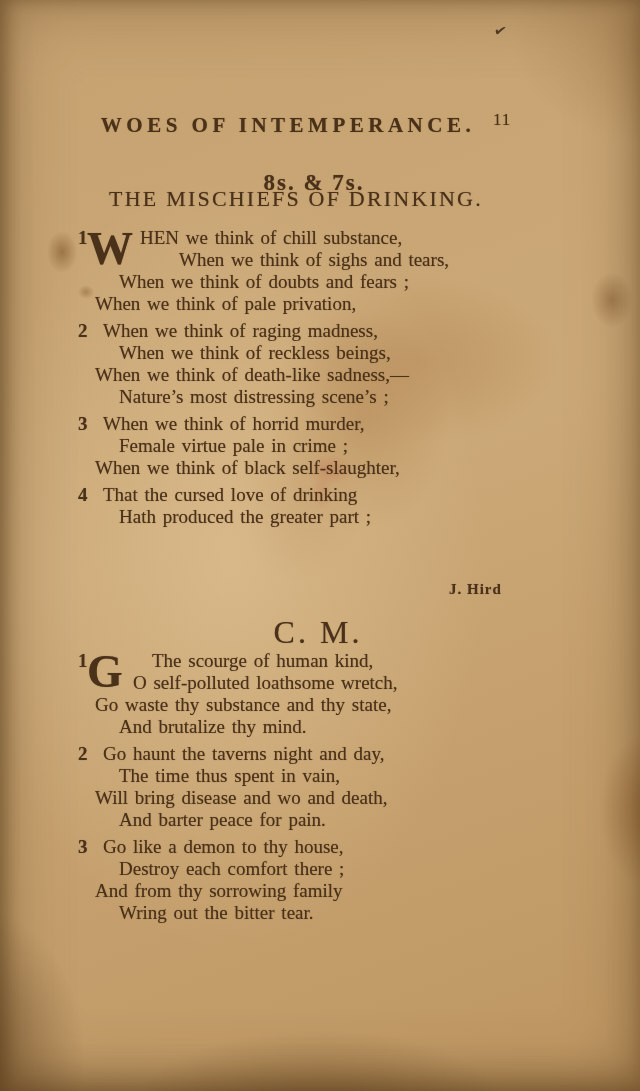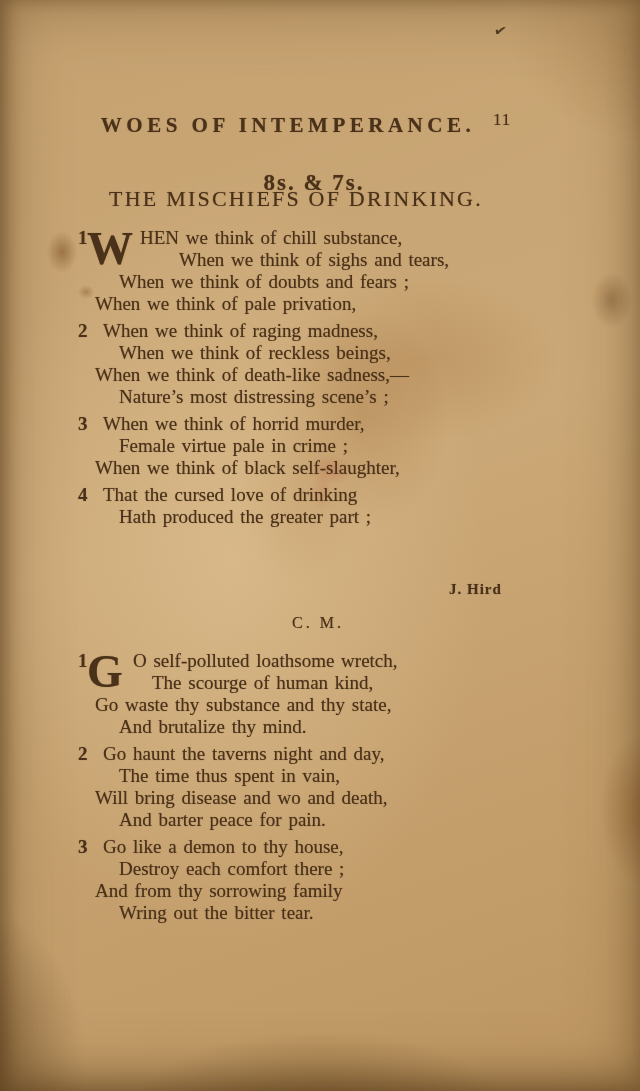--- a/index.html
+++ b/index.html
@@ -44,21 +44,21 @@
   .stray-mark{
     position:absolute;top:22px;left:494px;font-size:15px;color:#3c2b16;
     transform:rotate(10deg);opacity:.85;
   }
 
   .meter-1{position:absolute;top:156px;left:300px;transform:translateX(-50%);
     font-size:23px;letter-spacing:2px;font-weight:bold;margin:14px;white-space:nowrap;}
   .hymn-title{position:absolute;top:186px;left:296px;transform:translateX(-50%);
     font-size:22px;letter-spacing:2.2px;font-weight:normal;margin:0;white-space:nowrap;}
   .meter-2{position:absolute;top:614px;left:318px;transform:translateX(-50%);
-    font-size:16px;letter-spacing:3px;font-weight:normal;margin:0;white-space:nowrap;}
+    font-size:32px;letter-spacing:3px;font-weight:normal;margin:0;white-space:nowrap;}
 
   .verses{position:absolute;left:78px;width:480px;}
   .verses-1{top:227px;}
   .verses-2{top:650px;}
 
   .verse{position:relative;padding-left:25px;margin-bottom:5px;font-size:19px;line-height:22px;word-spacing:2px;}
   .verse-num{position:absolute;left:0;top:0;font-weight:bold;}
   .line.l2{margin-left:16px;}
   .line.l3{margin-left:-8px;}
   .line.l4{margin-left:16px;}
@@ -117,22 +117,22 @@
       </div>
     <div class="attribution ink">J. Hird</div>
   </section>
 
   <section>
     <h2 class="meter-2 ink">C. M.</h2>
     <div class="verses verses-2 ink">
         <div class="verse with-dropcap">
           <span class="verse-num">1</span>
           <span class="drop-cap">G</span>
+          <div class="line l2">The scourge of human kind,</div>
           <div class="line l1">O self-polluted loathsome wretch,</div>
-          <div class="line l2">The scourge of human kind,</div>
           <div class="line l3">Go waste thy substance and thy state,</div>
           <div class="line l4">And brutalize thy mind.</div>
         </div>
         <div class="verse">
           <span class="verse-num">2</span>
           <div class="line l1">Go haunt the taverns night and day,</div>
           <div class="line l2">The time thus spent in vain,</div>
           <div class="line l3">Will bring disease and wo and death,</div>
           <div class="line l4">And barter peace for pain.</div>
         </div>

